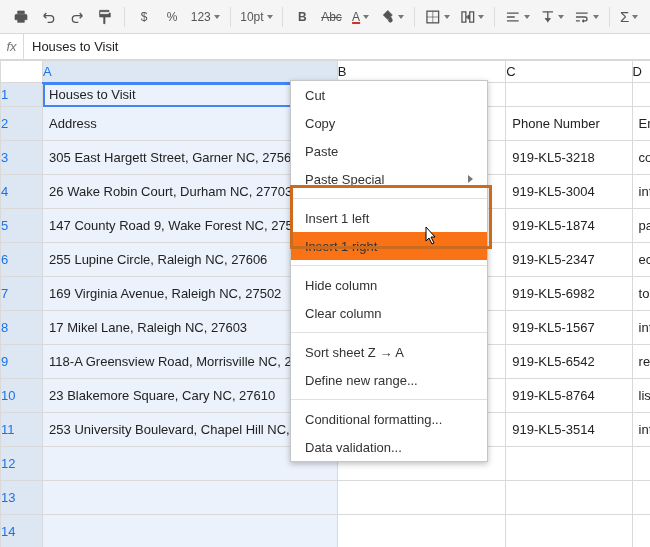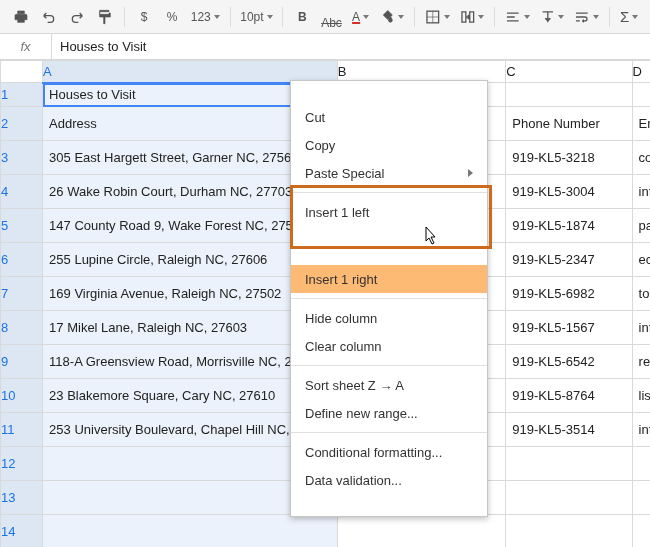--- a/index.html
+++ b/index.html
@@ -45,36 +45,36 @@
   .tb-dd::after {
     content: '';
     display: inline-block;
     margin-left: 3px;
     border-top: 4px solid #777;
     border-left: 3px solid transparent;
     border-right: 3px solid transparent;
   }
   .icon-svg { width:16px; height:16px; fill:#555; stroke:#555; }
   .bold { font-weight: bold; }
-  .strike { text-decoration: line-through; align-items: flex-end; }
+  .strike { text-decoration: line-through; }
   .underline-a {
     text-decoration: underline;
     text-decoration-color: #d93025;
     text-decoration-thickness: 2px;
   }
 
   
   .formula-bar {
     display: flex;
     align-items: center;
     height: 26px;
     border-bottom: 1px solid #d9d9d9;
   }
   .fx-label {
-    width: 52px;
+    width: 24px;
     text-align: center;
     font-style: italic;
     color: #777;
     border-right: 1px solid #d9d9d9;
     height: 100%;
     display: flex;
     align-items: center;
     justify-content: center;
     font-size: 13px;
   }
@@ -155,33 +155,33 @@
 
   
   .context-menu {
     position: absolute;
     top: 80px;
     left: 290px;
     width: 198px;
     background: #fff;
     border: 1px solid #c6c6c6;
     box-shadow: 0 2px 6px rgba(0,0,0,0.25);
-    padding: 22px 0;
+    padding: 0 0;
     z-index: 100;
     font-size: 13px;
     color: #333;
   }
   .menu-item {
     height: 28px;
     display: flex;
     align-items: center;
     padding: 0 14px;
     cursor: pointer;
   }
-  .menu-item.hovered { background: #fdba74; margin-top: 39px; }
+  .menu-item.hovered { background: #f97316; }
   .menu-sep {
     height: 1px;
     background: #e0e0e0;
     margin: 5px 0;
   }
   .submenu-arrow {
     margin-left: auto;
     border-left: 5px solid #777;
     border-top: 4px solid transparent;
     border-bottom: 4px solid transparent;
@@ -419,20 +419,23 @@
 </div>
 
 <div class="context-menu">
   <div class="menu-item">
       <span>Cut</span>
     </div>
   <div class="menu-item">
       <span>Copy</span>
     </div>
   <div class="menu-item">
+      <span>Paste</span>
+    </div>
+  <div class="menu-item">
       <span>Paste Special</span>
       <span class="submenu-arrow"></span>
     </div>
   <div class="menu-sep"></div>
   <div class="menu-item">
       <span>Insert 1 left</span>
     </div>
   <div class="menu-item hovered">
       <span>Insert 1 right</span>
     </div>

